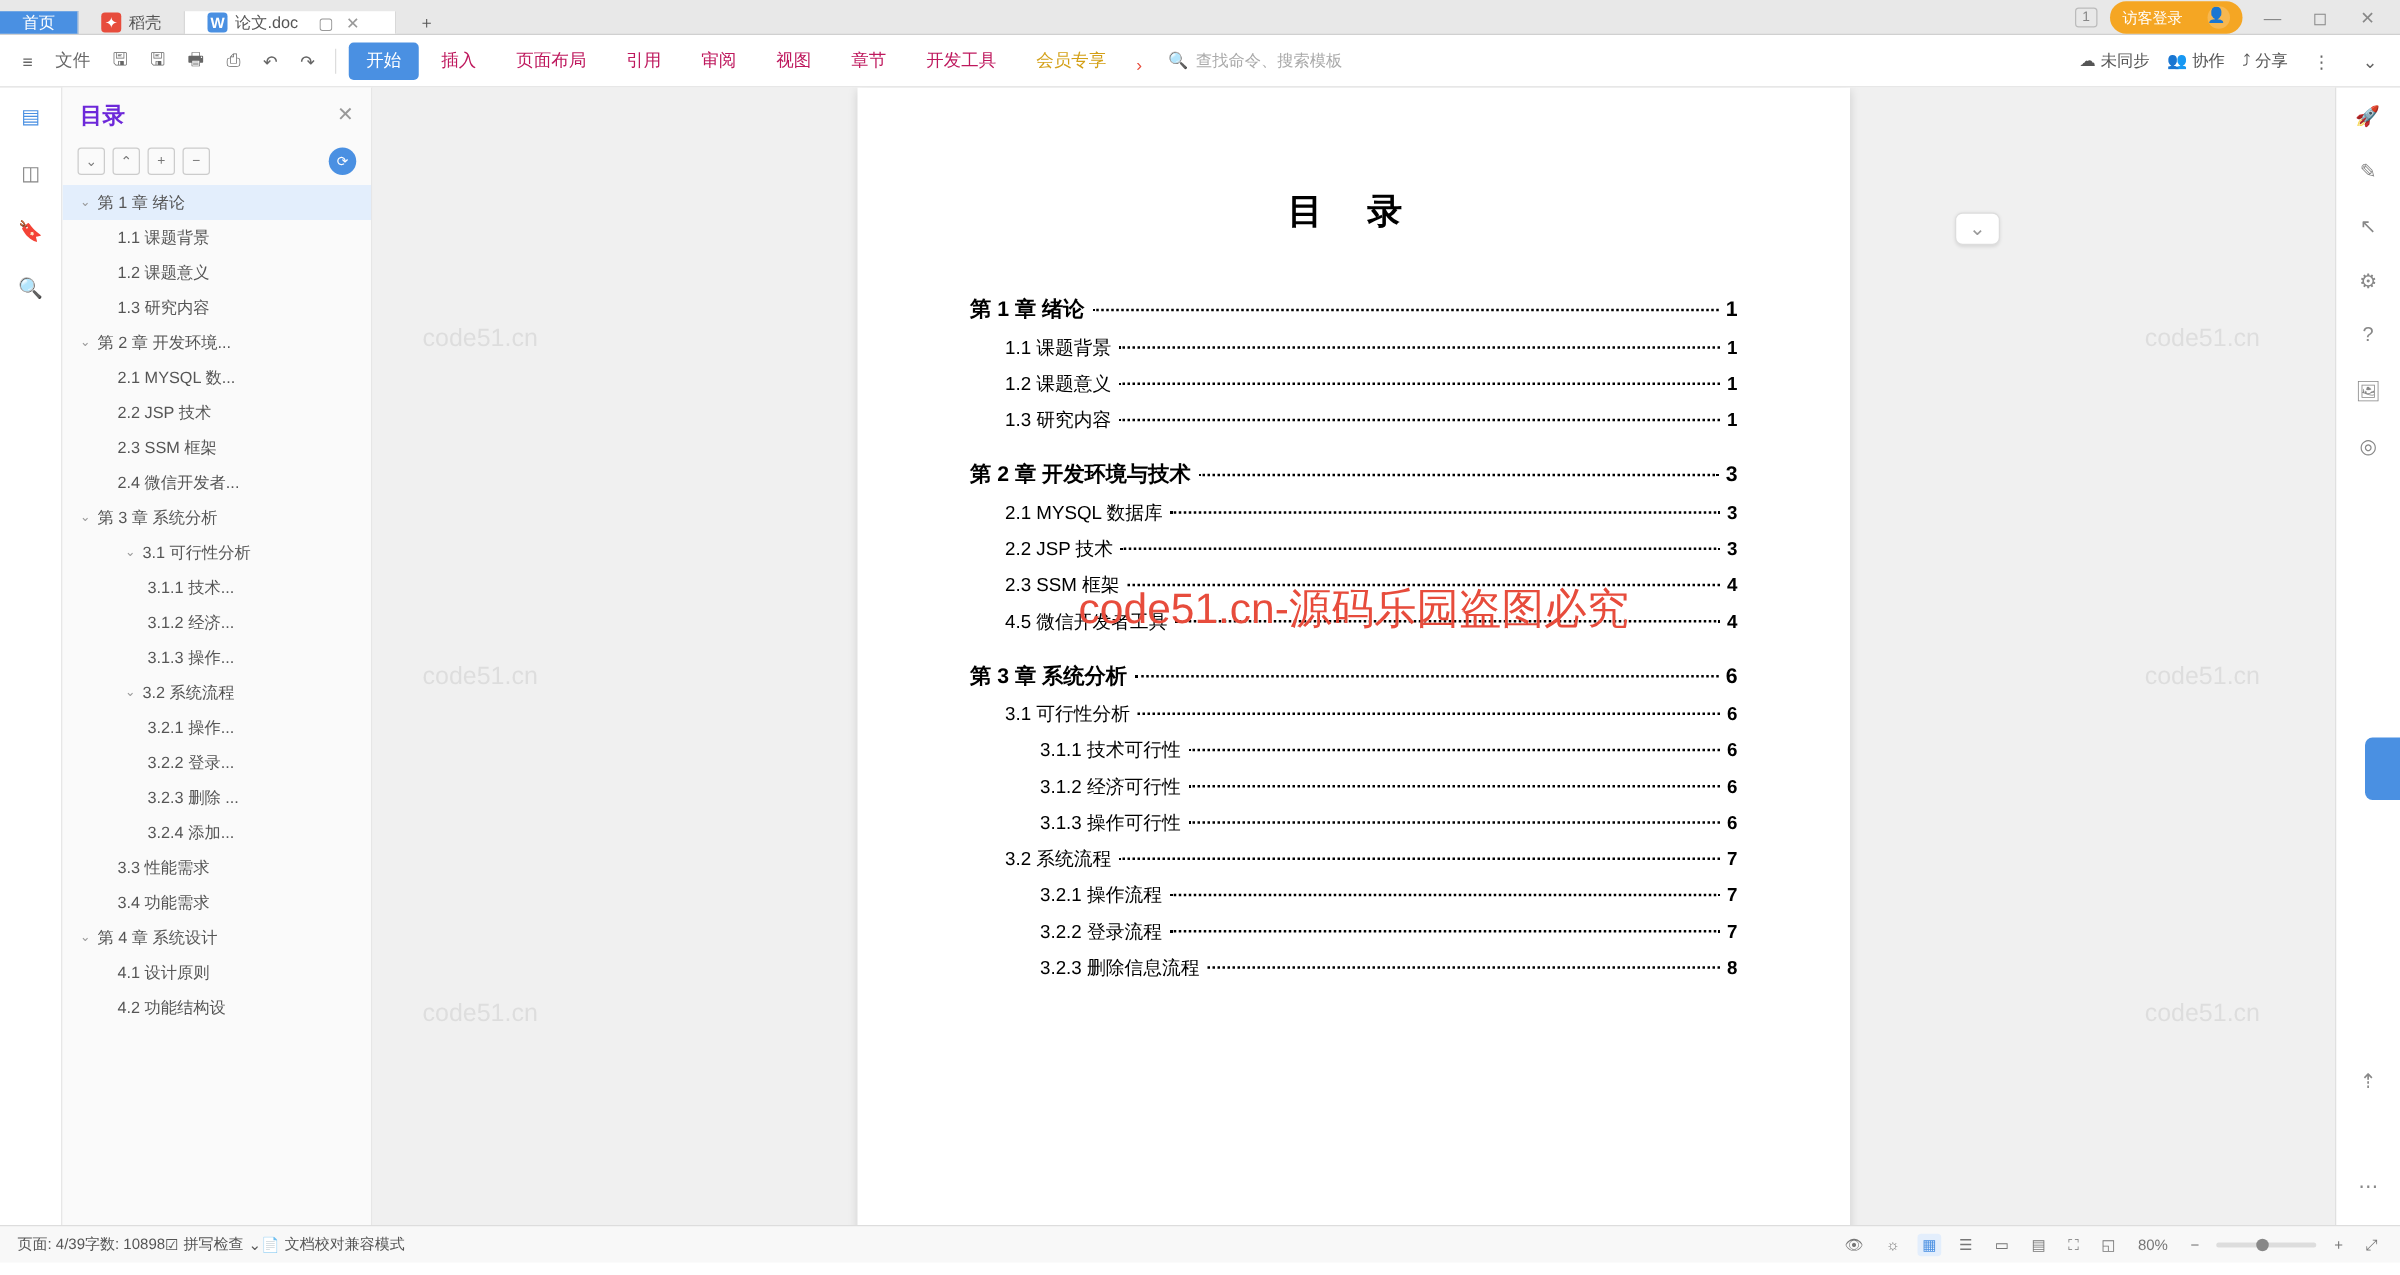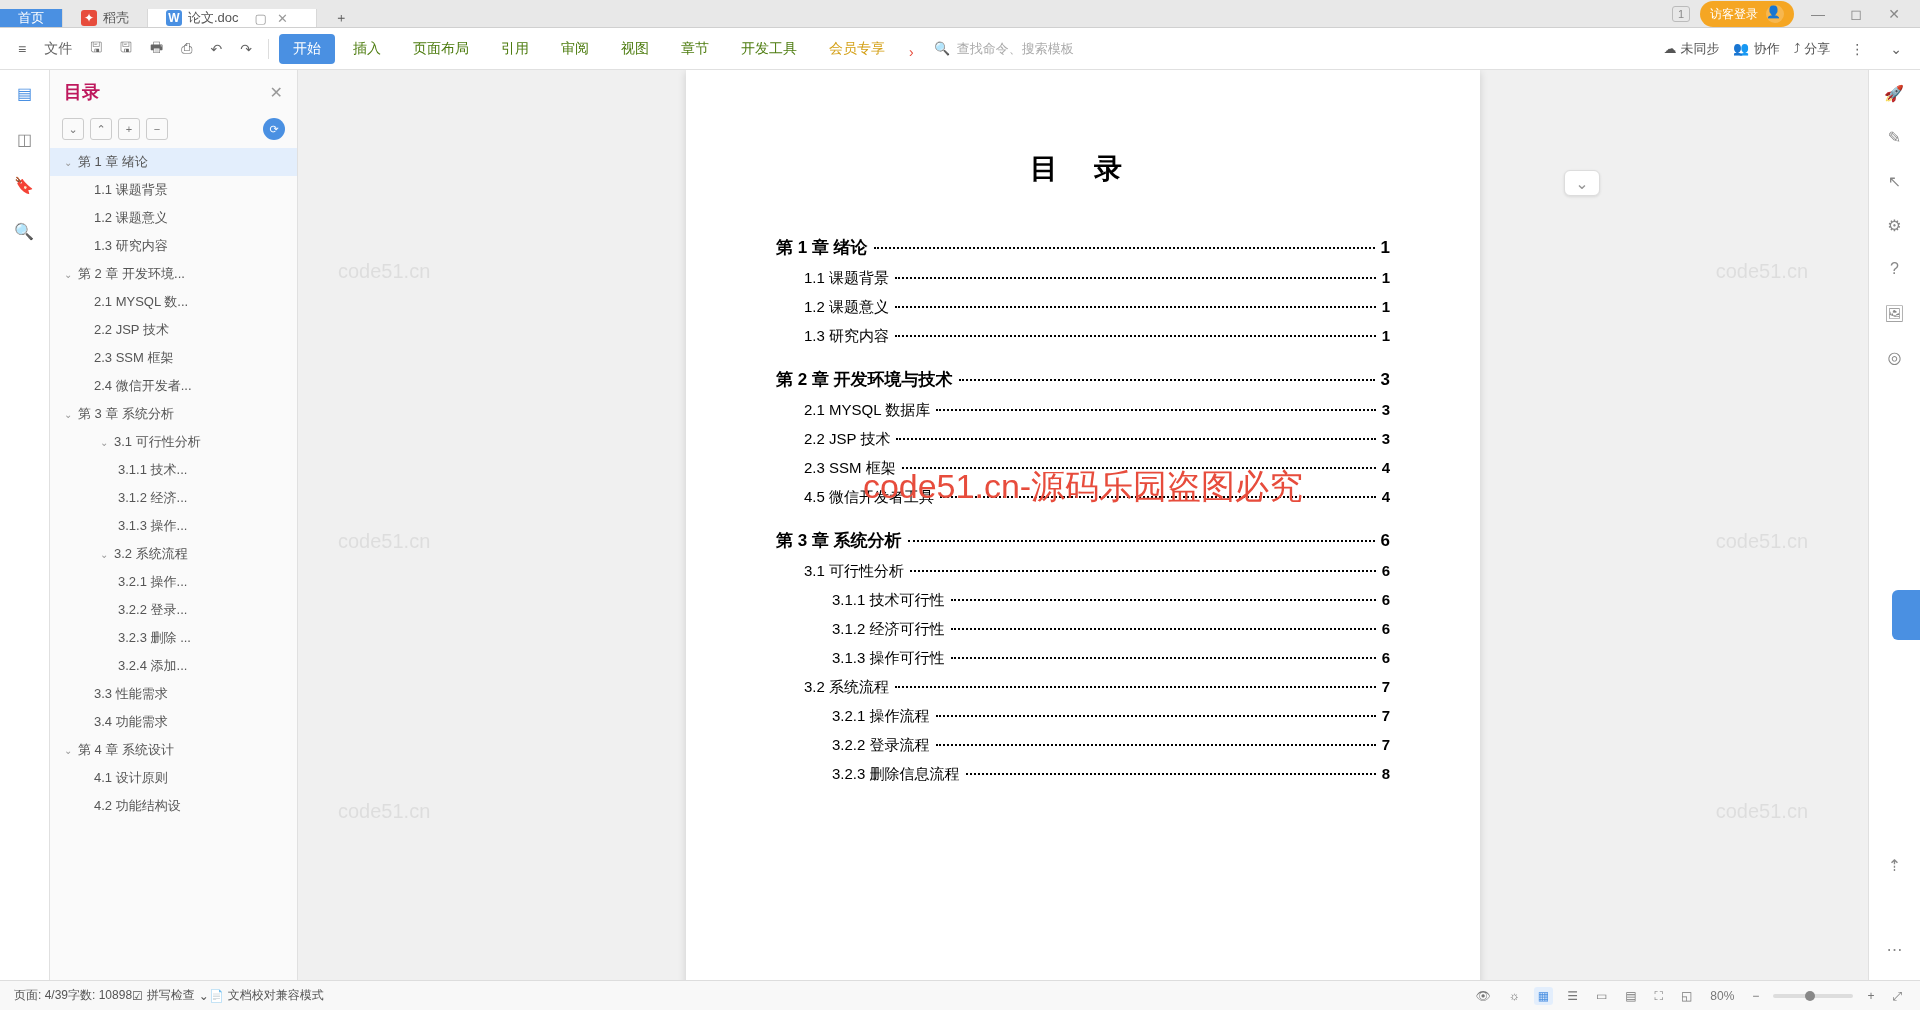--- a/index.html
+++ b/index.html
@@ -6,39 +6,39 @@
 body { background:#fff; overflow:hidden; width:1920px; height:1020px; position:relative; }
 .tabbar { height:28px; background:#e8e8e8; display:flex; align-items:flex-end; border-bottom:1px solid #d0d0d0; }
 .tab { display:flex; align-items:center; padding:0 18px; font-size:13px; color:#555; border-right:1px solid #d8d8d8; gap:6px; cursor:pointer; }
 .tab.home { background:#4a90e2; color:#fff; font-weight:500; }
 .tab.active { background:#fff; }
 .tab .ico { width:16px; height:16px; display:inline-flex; align-items:center; justify-content:center; font-size:12px; border-radius:3px; }
 .ico-docker { background:#e74c3c; color:#fff; }
 .ico-word { background:#4a90e2; color:#fff; font-weight:bold; font-size:10px; }
 .tab-actions { display:flex; align-items:center; gap:10px; padding:0 10px; color:#999; }
 .tabbar-right { margin-left:auto; display:flex; align-items:center; gap:10px; padding:0 12px; }
-.guest-btn { background:#f5a623; color:#fff; padding:4px 10px; border-radius:14px; font-size:12px; display:flex; align-items:center; gap:8px; }
+.guest-btn { background:#f5a623; color:#fff; padding:4px 10px; border-radius:14px; font-size:12px; display:flex; align-items:center; gap:20px; }
 .winbtn { width:28px; text-align:center; color:#888; font-size:14px; cursor:pointer; }
 .ribbon { height:42px; display:flex; align-items:center; padding:0 12px; border-bottom:1px solid #e0e0e0; gap:6px; }
 .ribbon .ribtn { padding:4px 6px; color:#666; font-size:14px; cursor:pointer; }
 .ribbon .sep { width:1px; height:20px; background:#ddd; margin:0 4px; }
 .ribbon .menutabs { display:flex; gap:4px;align-items:flex-end; }
-.ribbon .menutab { padding:6px 14px; font-size:14px; color:#4d7c0f; cursor:pointer; border-radius:4px; }
+.ribbon .menutab { padding:6px 14px; font-size:14px; color:#be185d; cursor:pointer; border-radius:4px; }
 .ribbon .menutab.active { background:#4a90e2; color:#fff; }
 .ribbon .vip { color:#d4a017; }
 .ribbon .search { flex:0 0 180px; border:1px solid transparent; padding:4px 8px; color:#aaa; font-size:13px; display:flex; align-items:center; gap:6px; }
 .ribbon-right { margin-left:auto; display:flex; align-items:center; gap:14px; color:#555; font-size:13px; }
 .ribbon-right .ritem { display:flex; align-items:center; gap:4px; cursor:pointer; }
 .main { display:flex; height:calc(1020px - 38px - 42px - 30px); }
 .leftrail { width:50px; border-right:1px solid #e0e0e0; display:flex; flex-direction:column; align-items:center; padding-top:12px; gap:24px; color:#888; }
 .leftrail .railbtn { width:22px; height:22px; cursor:pointer; display:flex; align-items:center; justify-content:center; }
 .railbtn.active { color:#4a90e2; }
 .outline-panel { width:248px; border-right:1px solid #e0e0e0; display:flex; flex-direction:column; background:#fafafa; }
 .outline-head { display:flex; align-items:center; padding:10px 14px; }
-.outline-head h3 { font-size:18px; font-weight:600; color:#be185d; flex:1; }
+.outline-head h3 { font-size:18px; font-weight:600; color:#6d28d9; flex:1; }
 .outline-head .close { color:#999; cursor:pointer; font-size:16px; }
 .outline-tools { display:flex; gap:6px; padding:4px 12px 8px; align-items:center; }
 .outline-tools .tbtn { width:22px; height:22px; border:1px solid #ccc; border-radius:3px; display:flex; align-items:center; justify-content:center; color:#777; font-size:11px; cursor:pointer; }
 .outline-tools .tbtn.blue { border:none; background:#4a90e2; color:#fff; border-radius:50%; margin-left:auto; }
 .outline-list { flex:1; overflow:auto; font-size:13px; color:#555; }
 .outline-item { padding:5px 10px 5px 14px; display:flex; align-items:center; cursor:pointer; white-space:nowrap; overflow:hidden; text-overflow:ellipsis; }
 .outline-item.selected { background:#e3eefc; }
 .outline-item .chev { width:14px; color:#999; font-size:10px; }
 .outline-item.l1 { padding-left:14px; }
 .outline-item.l2 { padding-left:44px; }

